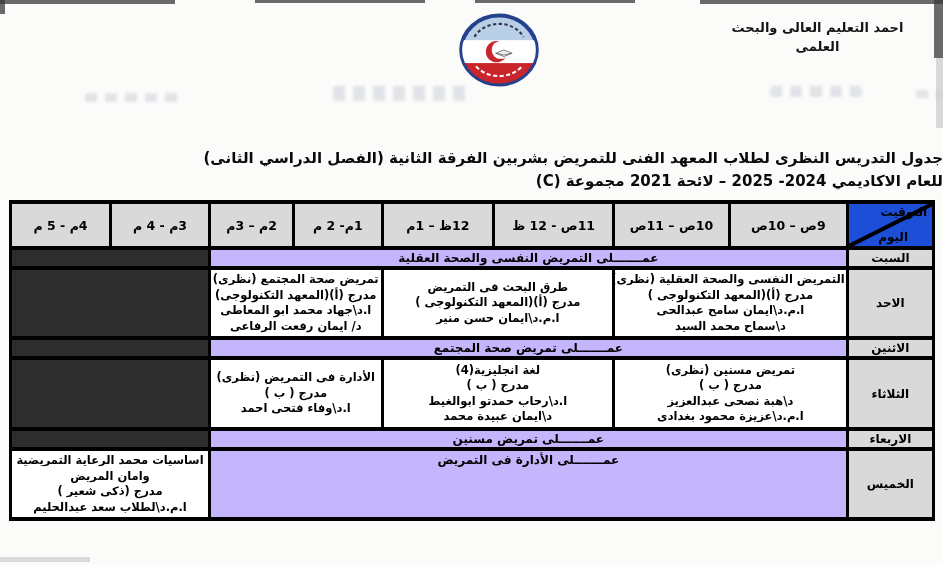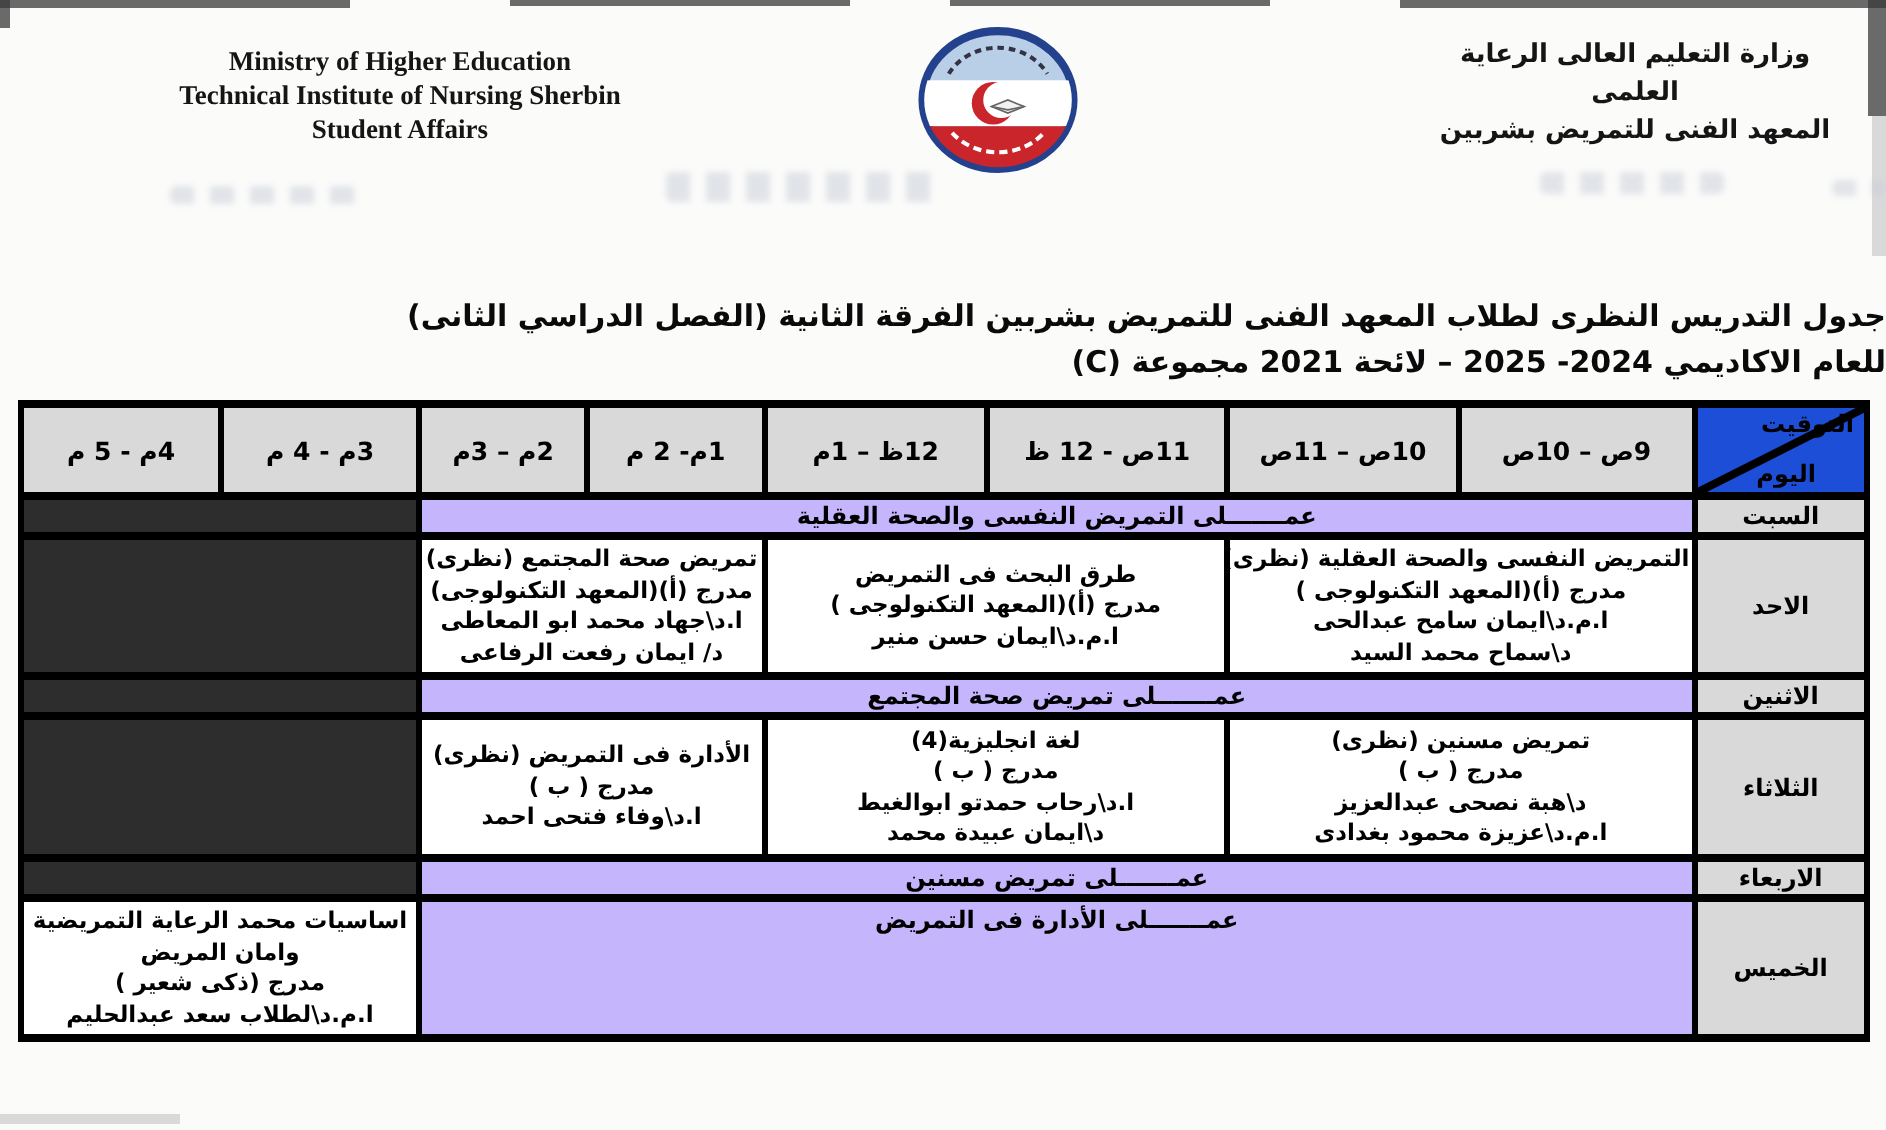--- a/index.html
+++ b/index.html
@@ -61,25 +61,20 @@
 
   <div class="art" style="left:0;top:0;width:175px;height:4px;"></div>
   <div class="art" style="left:255px;top:0;width:170px;height:3px;"></div>
   <div class="art" style="left:475px;top:0;width:160px;height:3px;"></div>
   <div class="art" style="left:700px;top:0;width:243px;height:4px;"></div>
   <div class="art" style="left:0;top:0;width:5px;height:14px;"></div>
   <div class="art" style="left:934px;top:0;width:9px;height:58px;"></div>
   <div class="art light" style="left:936px;top:58px;width:7px;height:70px;"></div>
   <div class="art light" style="left:0;top:557px;width:90px;height:5px;"></div>
 
-  <div class="hdr-en">
-    <div>Ministry of Higher Education</div>
-    <div>Technical Institute of Nursing Sherbin</div>
-    <div>Student Affairs</div>
-  </div>
 
   <div class="logo">
     <svg viewBox="0 0 100 92" width="82" height="76">
       <defs>
         <clipPath id="lc">
             <ellipse cx="50" cy="46" rx="45" ry="41"></ellipse>
           </clipPath>
       </defs>
       <ellipse cx="50" cy="46" rx="46" ry="42" fill="#b9cfe8" stroke="#24418e" stroke-width="5"></ellipse>
       <g clip-path="url(#lc)">
@@ -92,22 +87,21 @@
       <path d="M46 50 l10 -4 10 4 -10 4 z" fill="#f2f2f2" stroke="#666" stroke-width="1"></path>
       <path d="M46 50 l10 2 10 -2" fill="none" stroke="#666" stroke-width="1"></path>
 
       <path d="M20 30 A 34 30 0 0 1 80 30" fill="none" stroke="#334" stroke-width="2.5" stroke-dasharray="4 3"></path>
 
       <path d="M22 66 A 36 32 0 0 0 78 66" fill="none" stroke="#ffffff" stroke-width="2.5" stroke-dasharray="5 3"></path>
     </svg>
   </div>
 
   <div class="hdr-ar">
-    <div>وزارة التعليم العالى الرعاية العلمى</div>
-    <div>المعهد الفنى للتمريض بشربين</div>
+    <div>احمد التعليم العالى والبحث العلمى</div>
   </div>
 
   <div class="smudge" style="left:85px;top:93px;width:100px;height:9px;"></div>
   <div class="smudge" style="left:333px;top:86px;width:138px;height:15px;"></div>
   <div class="smudge" style="left:770px;top:86px;width:92px;height:11px;"></div>
   <div class="smudge" style="left:916px;top:90px;width:26px;height:8px;"></div>
 
   <div class="title">
     <div>جدول التدريس النظرى لطلاب المعهد الفنى للتمريض بشربين الفرقة الثانية (الفصل الدراسي الثانى)</div>
     <div>للعام الاكاديمي 2024- 2025 – لائحة 2021  مجموعة (C)</div>

